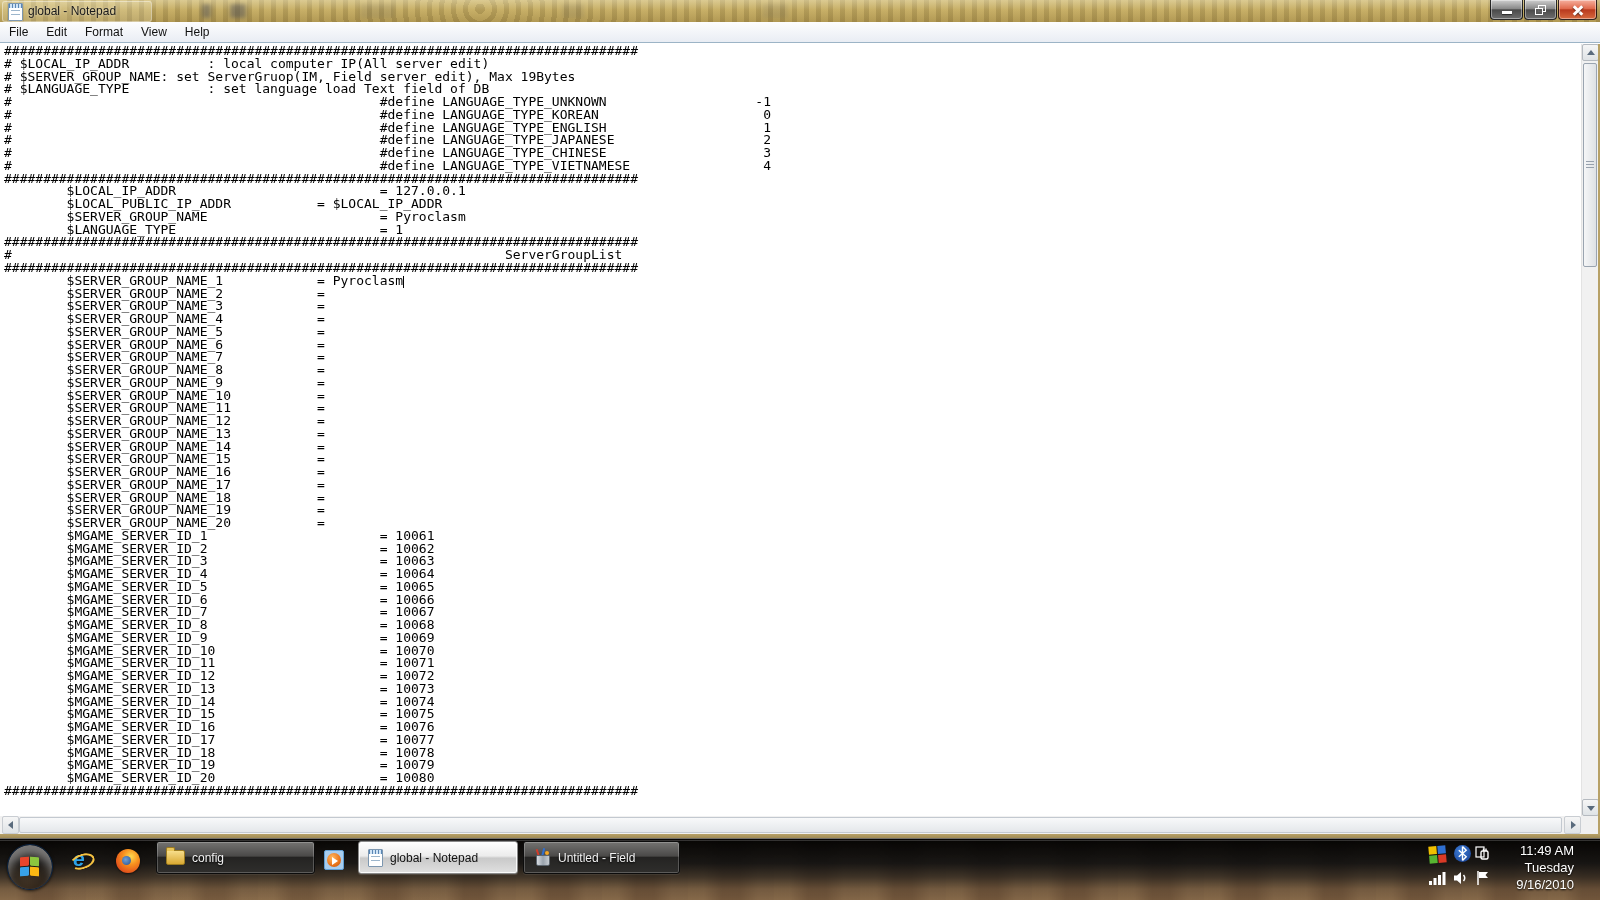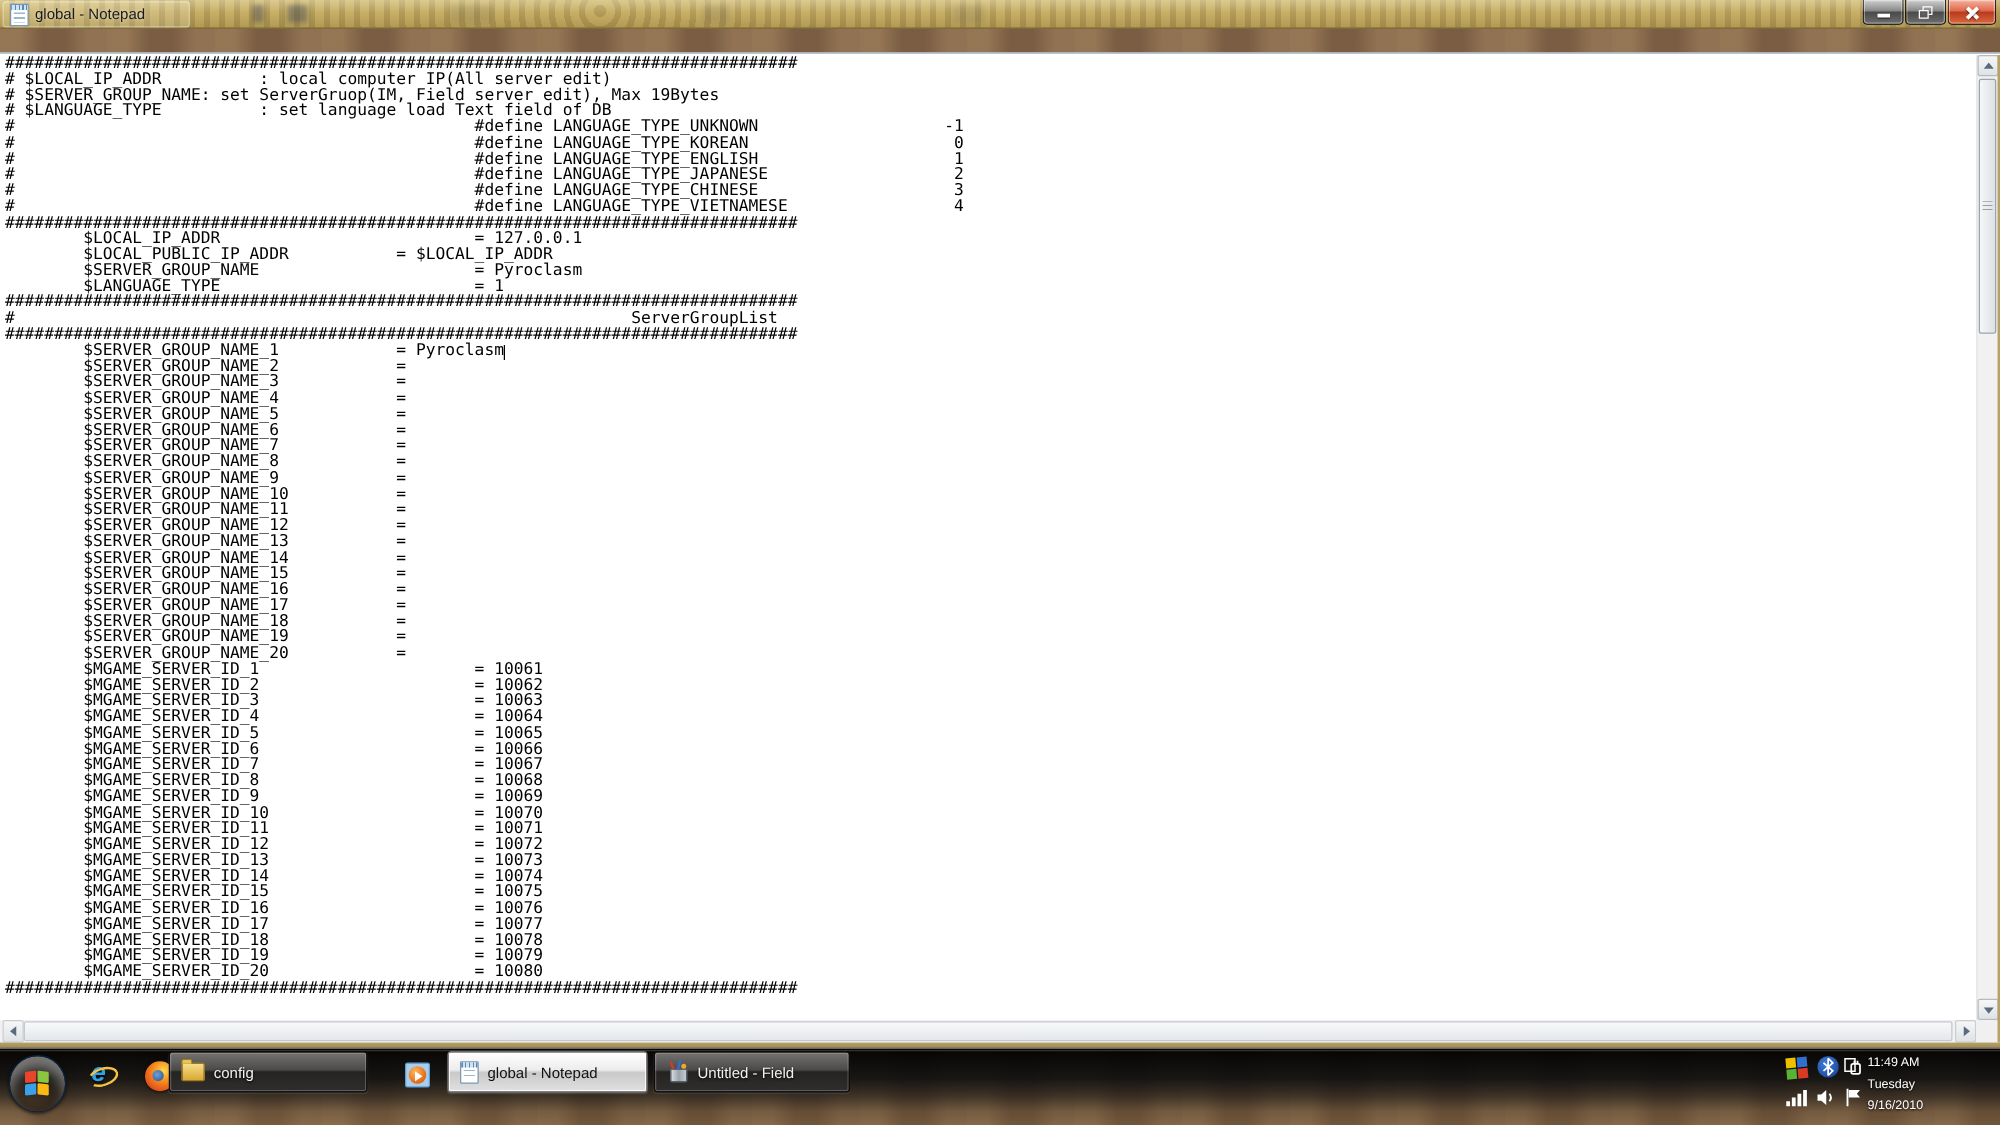--- a/index.html
+++ b/index.html
@@ -108,21 +108,21 @@
   .paint-icon{position:relative;width:18px;height:17px;}
   .paint-icon .cup{position:absolute;left:3px;bottom:0;width:12px;height:9px;background:linear-gradient(90deg,#d8dde2,#9aa3ad 50%,#c7ccd2);border:1px solid #5d666f;border-radius:1px 1px 2px 2px;}
   .paint-icon .brush1{position:absolute;left:4px;top:0;width:2px;height:9px;background:#d23b2a;transform:rotate(-18deg);}
   .paint-icon .brush2{position:absolute;left:9px;top:-1px;width:2px;height:10px;background:#2f6fd0;transform:rotate(14deg);}
   .paint-icon .dot{position:absolute;left:12px;top:2px;width:4px;height:4px;border-radius:50%;background:#f5a623;}
   
   .tray-grid{position:absolute;left:1429px;top:846px;width:17px;height:17px;display:grid;grid-template-columns:8px 8px;grid-template-rows:8px 8px;gap:1px;transform:rotate(-5deg);}
   .tray-grid .c1{background:#f0c000;} .tray-grid .c2{background:#2f6fd0;} .tray-grid .c3{background:#58b531;} .tray-grid .c4{background:#d93a26;}
   .bt-icon{position:absolute;left:1454px;top:845px;width:17px;height:17px;border-radius:50%;background:radial-gradient(circle at 40% 35%, #3f7fd8, #143a8c);}
   .tray-svg{position:absolute;}
-  .clock{position:absolute;right:26px;top:842px;width:80px;color:#fff;text-shadow:0 1px 2px #000;font-size:10px;text-align:left;}
+  .clock{position:absolute;right:26px;top:842px;width:80px;color:#fff;text-shadow:0 1px 2px #000;font-size:13px;text-align:right;}
   .clock div{line-height:17px;}
 </style>
 </head>
 <body>
 
 <div class="screen">
 
   <div class="window">
 
     <div class="titlebar">
@@ -140,20 +140,27 @@
           </div>
         <div class="cap-btn">
             <span class="glyph-restore"></span>
           </div>
         <div class="cap-btn close">
             <span class="glyph-close"></span>
           </div>
       </div>
     </div>
 
+    <div class="menubar">
+      <div class="menu-item">File</div>
+      <div class="menu-item">Edit</div>
+      <div class="menu-item">Format</div>
+      <div class="menu-item">View</div>
+      <div class="menu-item">Help</div>
+    </div>
 
     <div class="client">
       <div class="textpane">
         <pre class="editor"><div>#################################################################################</div><div># $LOCAL_IP_ADDR          : local computer IP(All server edit)</div><div># $SERVER_GROUP_NAME: set ServerGruop(IM, Field server edit), Max 19Bytes</div><div># $LANGUAGE_TYPE          : set language load Text field of DB</div><div>#                                               #define LANGUAGE_TYPE_UNKNOWN                   -1</div><div>#                                               #define LANGUAGE_TYPE_KOREAN                     0</div><div>#                                               #define LANGUAGE_TYPE_ENGLISH                    1</div><div>#                                               #define LANGUAGE_TYPE_JAPANESE                   2</div><div>#                                               #define LANGUAGE_TYPE_CHINESE                    3</div><div>#                                               #define LANGUAGE_TYPE_VIETNAMESE                 4</div><div>#################################################################################</div><div>        $LOCAL_IP_ADDR                          = 127.0.0.1</div><div>        $LOCAL_PUBLIC_IP_ADDR           = $LOCAL_IP_ADDR</div><div>        $SERVER_GROUP_NAME                      = Pyroclasm</div><div>        $LANGUAGE_TYPE                          = 1</div><div>#################################################################################</div><div>#                                                               ServerGroupList</div><div>#################################################################################</div><div>        $SERVER_GROUP_NAME_1            = Pyroclasm<span class="caret"></span></div><div>        $SERVER_GROUP_NAME_2            =</div><div>        $SERVER_GROUP_NAME_3            =</div><div>        $SERVER_GROUP_NAME_4            =</div><div>        $SERVER_GROUP_NAME_5            =</div><div>        $SERVER_GROUP_NAME_6            =</div><div>        $SERVER_GROUP_NAME_7            =</div><div>        $SERVER_GROUP_NAME_8            =</div><div>        $SERVER_GROUP_NAME_9            =</div><div>        $SERVER_GROUP_NAME_10           =</div><div>        $SERVER_GROUP_NAME_11           =</div><div>        $SERVER_GROUP_NAME_12           =</div><div>        $SERVER_GROUP_NAME_13           =</div><div>        $SERVER_GROUP_NAME_14           =</div><div>        $SERVER_GROUP_NAME_15           =</div><div>        $SERVER_GROUP_NAME_16           =</div><div>        $SERVER_GROUP_NAME_17           =</div><div>        $SERVER_GROUP_NAME_18           =</div><div>        $SERVER_GROUP_NAME_19           =</div><div>        $SERVER_GROUP_NAME_20           =</div><div>        $MGAME_SERVER_ID_1                      = 10061</div><div>        $MGAME_SERVER_ID_2                      = 10062</div><div>        $MGAME_SERVER_ID_3                      = 10063</div><div>        $MGAME_SERVER_ID_4                      = 10064</div><div>        $MGAME_SERVER_ID_5                      = 10065</div><div>        $MGAME_SERVER_ID_6                      = 10066</div><div>        $MGAME_SERVER_ID_7                      = 10067</div><div>        $MGAME_SERVER_ID_8                      = 10068</div><div>        $MGAME_SERVER_ID_9                      = 10069</div><div>        $MGAME_SERVER_ID_10                     = 10070</div><div>        $MGAME_SERVER_ID_11                     = 10071</div><div>        $MGAME_SERVER_ID_12                     = 10072</div><div>        $MGAME_SERVER_ID_13                     = 10073</div><div>        $MGAME_SERVER_ID_14                     = 10074</div><div>        $MGAME_SERVER_ID_15                     = 10075</div><div>        $MGAME_SERVER_ID_16                     = 10076</div><div>        $MGAME_SERVER_ID_17                     = 10077</div><div>        $MGAME_SERVER_ID_18                     = 10078</div><div>        $MGAME_SERVER_ID_19                     = 10079</div><div>        $MGAME_SERVER_ID_20                     = 10080</div><div>#################################################################################</div></pre>
       </div>
 
       <div class="vscroll">
         <div class="sbtn up">
             <span class="tri t-up"></span>
           </div>
@@ -192,21 +199,21 @@
 
   <div class="ie-icon">
       <span class="e">e</span>
     </div>
   <div class="ff-icon"></div>
   <div class="media-icon">
     <div class="disc"></div>
       <div class="play"></div>
   </div>
 
-  <div class="task-btn" style="left:135px;width:159px;">
+  <div class="task-btn" style="left:156px;width:159px;">
     <span class="folder"></span>
     <span>config</span>
   </div>
   <div class="task-btn active" style="left:358px;width:160px;">
     <span class="npdoc"></span>
     <span>global - Notepad</span>
   </div>
   <div class="task-btn" style="left:523px;width:157px;">
     <span class="paint-icon">
       <span class="brush1"></span>

